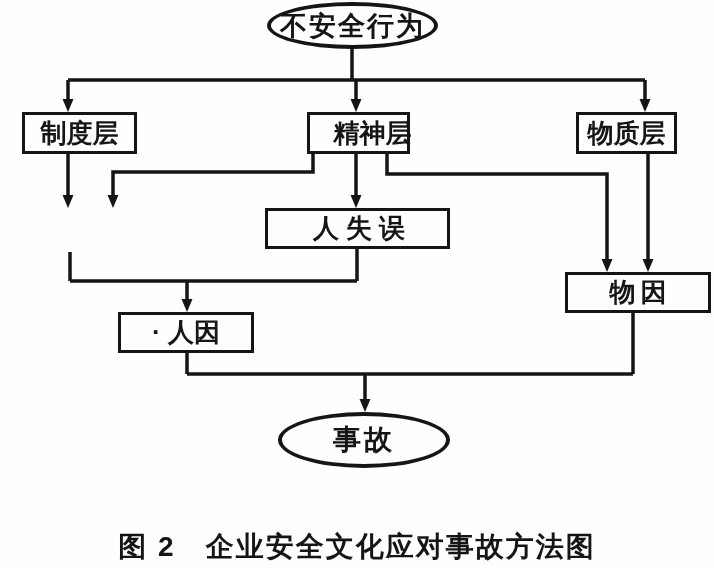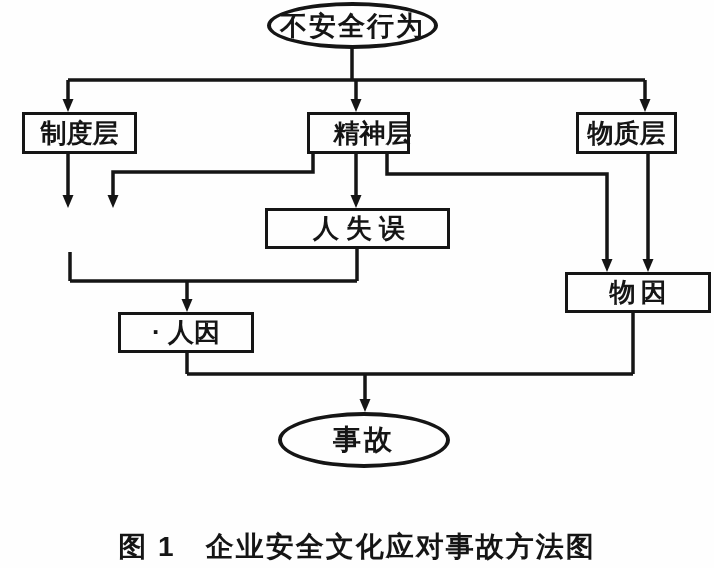--- a/index.html
+++ b/index.html
@@ -129,15 +129,15 @@
   </div>
 
   <div class="node n-renyin">
     <span>· 人因</span>
   </div>
 
   <div class="node ellipse n-bottom">
     <span>事故</span>
   </div>
 
-  <div class="caption">图 1　企业安全文化应对事故方法图</div>
+  <div class="caption">图 2　企业安全文化应对事故方法图</div>
 
 </div>
 
 </body></html>

